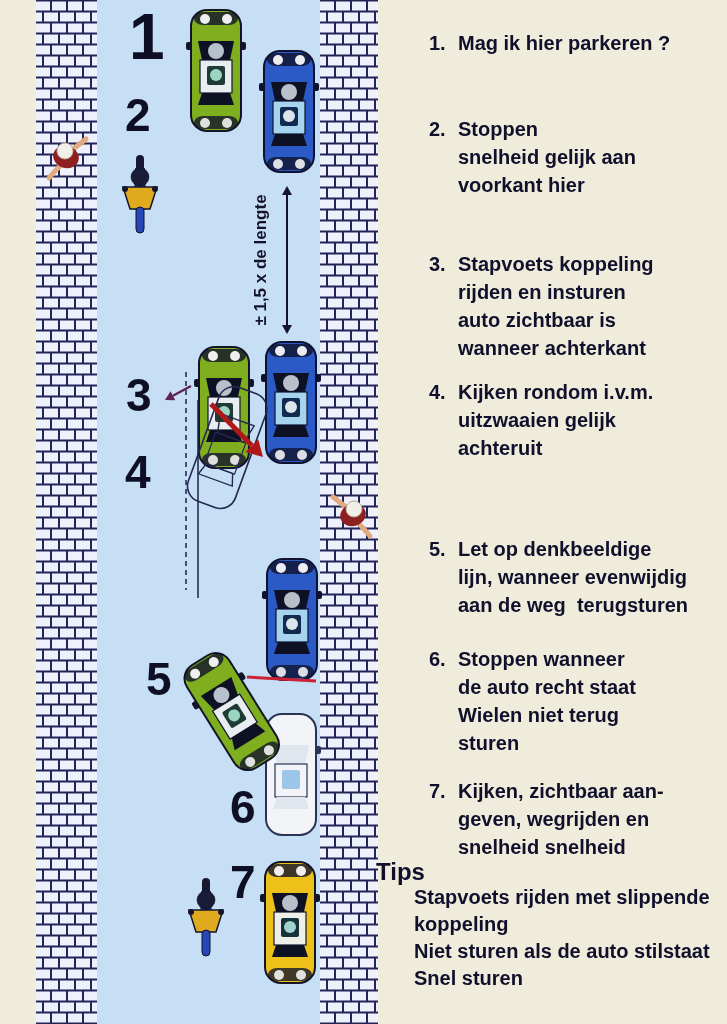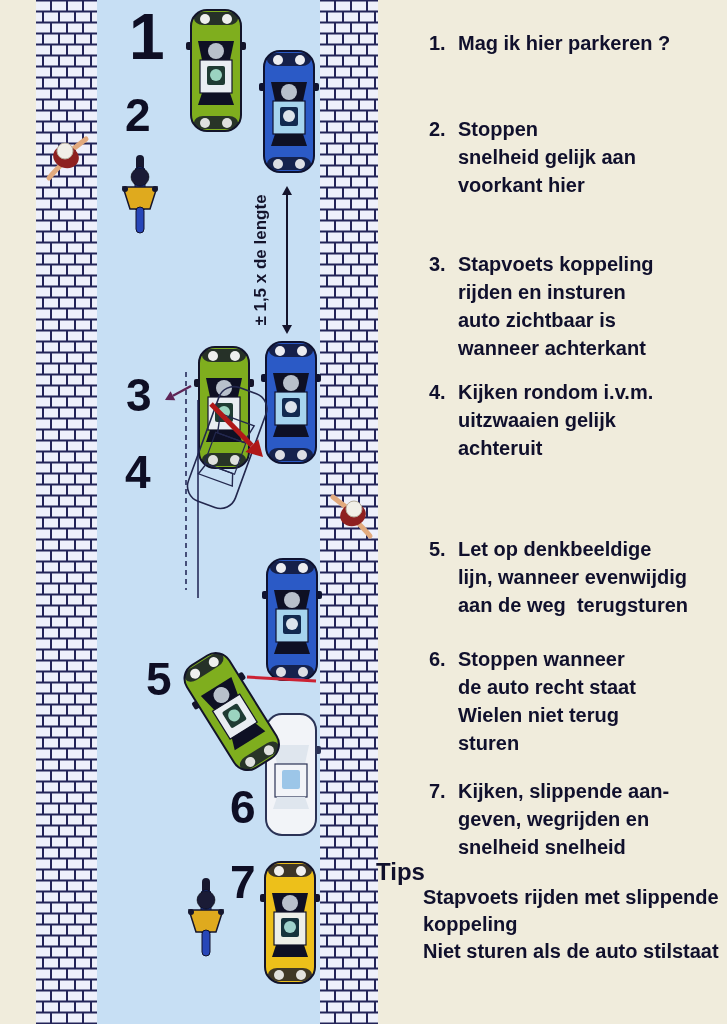--- a/index.html
+++ b/index.html
@@ -6,21 +6,21 @@
   .stage{position:relative;width:727px;height:1024px;background:#f0ecdc;overflow:hidden;
          font-family:"Liberation Sans",sans-serif;}
   #diagram{position:absolute;left:0;top:0;}
   #diagram text{font-family:"Liberation Sans",sans-serif;}
   #instructions,#tips{position:absolute;left:0;top:0;width:727px;height:1024px;pointer-events:none;}
   .instr{position:absolute;left:429px;display:flex;gap:4px;color:#10102c;font-weight:bold;
          font-size:20px;line-height:28px;}
   .inum{width:25px;flex:none;}
   .ilines div{white-space:pre;}
   .tips-title{position:absolute;left:376px;top:858px;font-size:24px;font-weight:bold;color:#10102c;}
-  .tips-lines{position:absolute;left:423px;top:884px;font-size:20px;font-weight:bold;color:#10102c;
+  .tips-lines{position:absolute;left:414px;top:884px;font-size:20px;font-weight:bold;color:#10102c;
               line-height:27px;}
   .tips-lines div{white-space:pre;}
 </style>
 </head>
 <body>
 
 <div class="stage">
   <svg id="diagram" width="400" height="1024">
       <rect x="97" y="0" width="223" height="1024" fill="#c7dff4"></rect>
       <g>
@@ -1111,27 +1111,28 @@
         <div class="ilines">
           <div>Stoppen wanneer</div>
           <div>de auto recht staat</div>
           <div>Wielen niet terug</div>
           <div>sturen</div>
         </div>
       </div>
       <div class="instr" style="top: 777px;">
         <span class="inum">7.</span>
         <div class="ilines">
-          <div>Kijken, slippende aan-</div>
+          <div>Kijken, zichtbaar aan-</div>
           <div>geven, wegrijden en</div>
           <div>snelheid snelheid</div>
         </div>
       </div>
     </div>
   <div id="tips">
     <div class="tips-title">Tips</div>
     <div class="tips-lines">
         <div>Stapvoets rijden met slippende</div>
         <div>koppeling</div>
         <div>Niet sturen als de auto stilstaat</div>
+        <div>Snel sturen</div>
       </div>
   </div>
 </div>
 
 </body></html>

